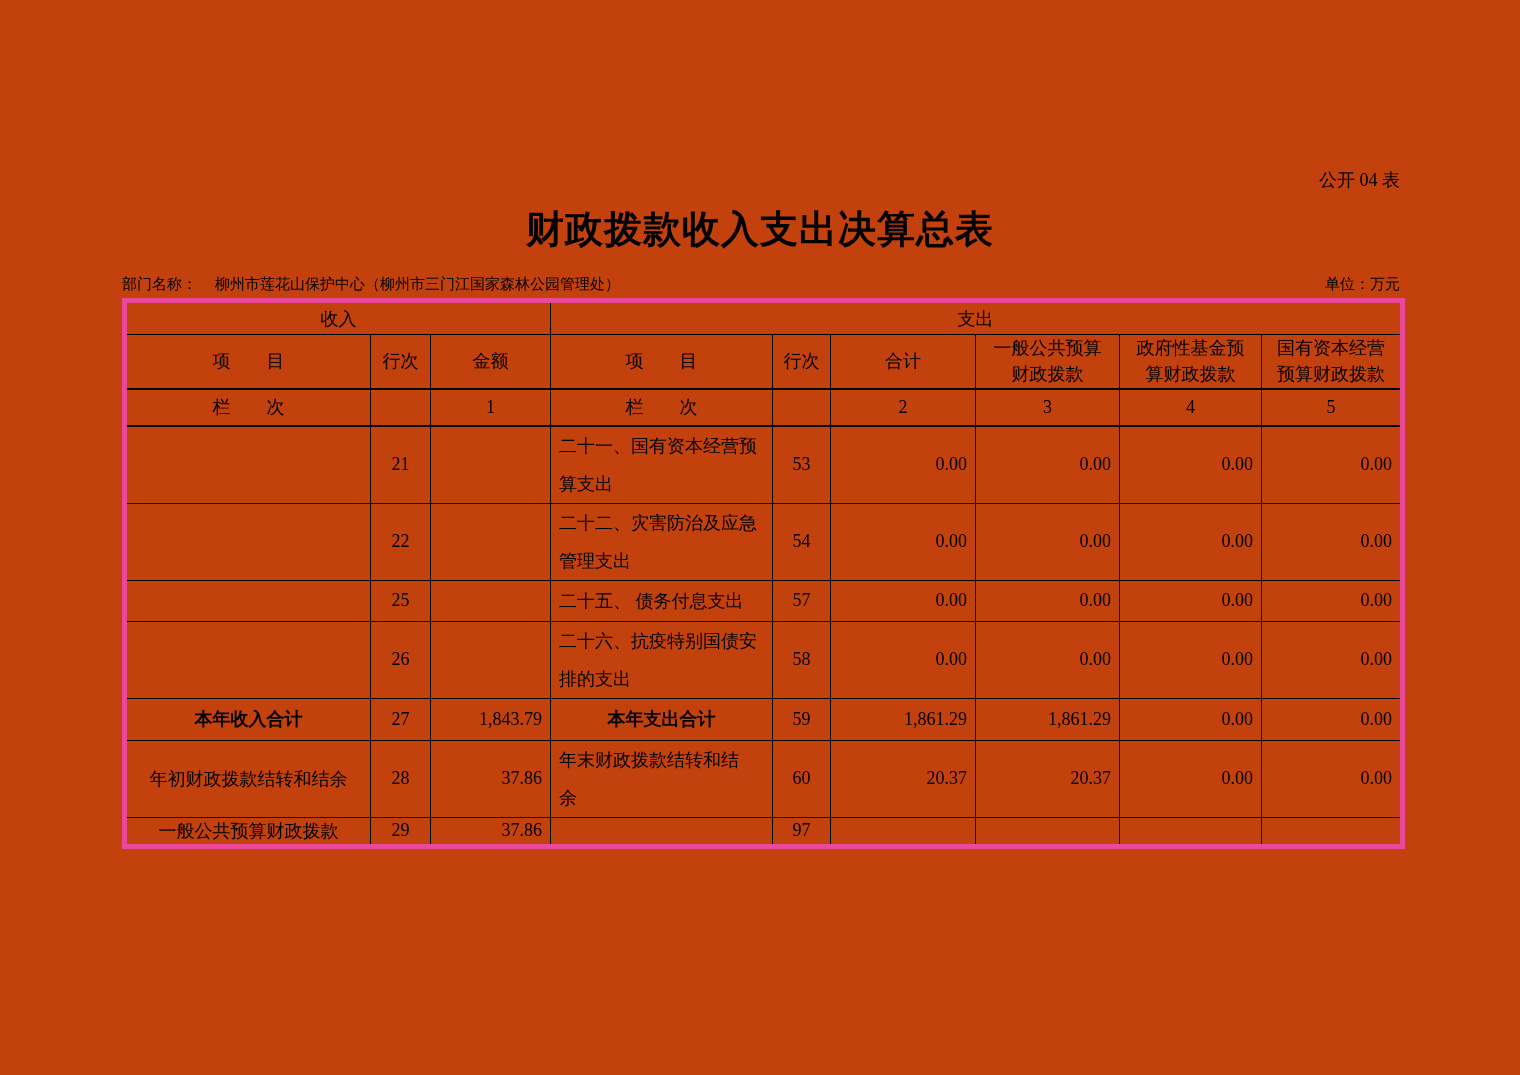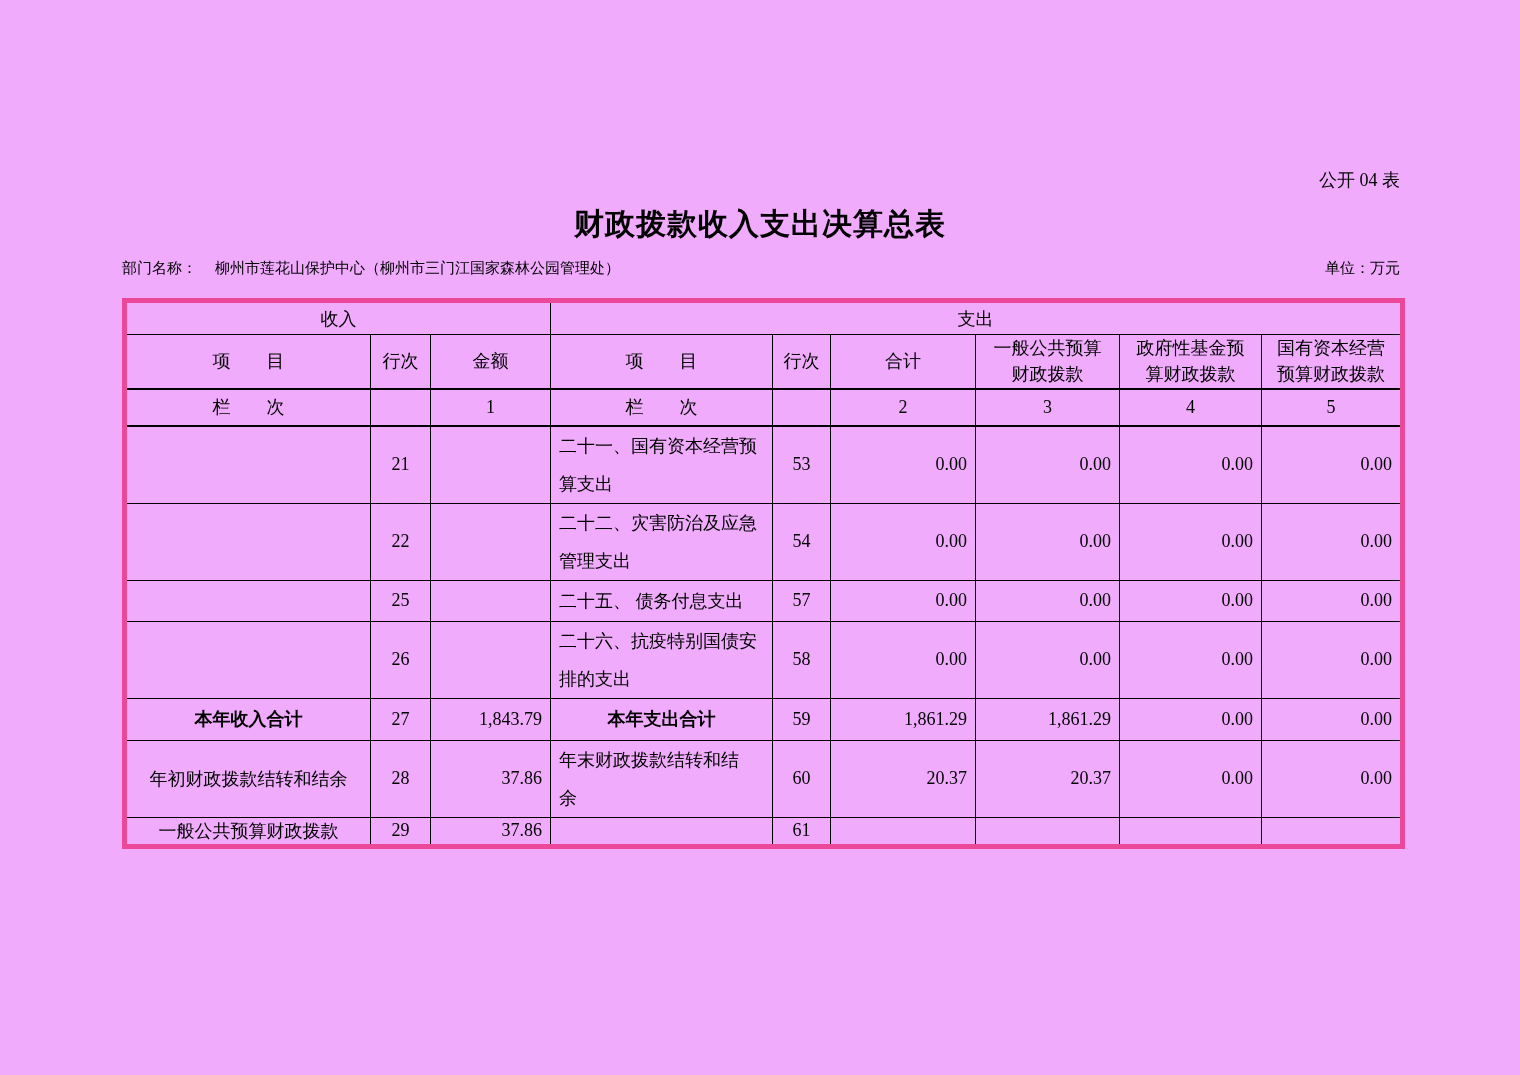--- a/index.html
+++ b/index.html
@@ -1,55 +1,55 @@
 <!DOCTYPE html>
 <html><head>
 <meta charset="utf-8">
 <style>
   * { margin: 0; padding: 0; box-sizing: border-box; }
   html, body { background: #ffffff; }
   .page {
     position: relative;
     width: 1520px;
     height: 1075px;
-    background: #f0abfc;
+    background: #c2410c;
     color: #000000;
     font-family: "Liberation Serif", "DejaVu Serif", serif;
     overflow: hidden;
   }
   .doc-note {
     position: absolute;
     top: 168px;
     left: 122px;
     width: 1278px;
     text-align: right;
     font-size: 18px;
   }
   .doc-title {
     position: absolute;
     top: 204px;
     left: 0;
     width: 100%;
     text-align: center;
-    font-size: 30px;
+    font-size: 38px;
     font-weight: bold;
     letter-spacing: 1px;
   }
   .meta-row {
     position: absolute;
     top: 259px;
     left: 122px;
     width: 1278px;
     display: flex;
     justify-content: space-between;
     align-items: baseline;
     font-size: 15px;
   }
   .meta-left { display: flex; align-items: baseline; }
-  .dept-name { margin-left: 18px; }
+  .dept-name { margin-left: 18px; margin-top: 16px; }
   table.fin-table {
     position: absolute;
     top: 298px;
     left: 122px;
     width: 1278px;
     border-collapse: collapse;
     table-layout: fixed;
     border: 5px solid #ec4899;
   }
   table.fin-table td {
@@ -215,21 +215,21 @@
       <td class="r">20.37</td>
       <td class="r">0.00</td>
       <td class="r">0.00</td>
     </tr>
 
     <tr style="height:29px">
       <td class="c">一般公共预算财政拨款</td>
       <td class="c">29</td>
       <td class="r divR">37.86</td>
       <td class="l"></td>
-      <td class="c">61</td>
+      <td class="c">97</td>
       <td class="r"></td>
       <td class="r"></td>
       <td class="r"></td>
       <td class="r"></td>
     </tr>
 
   </tbody>
     </table>
 </div>
 

